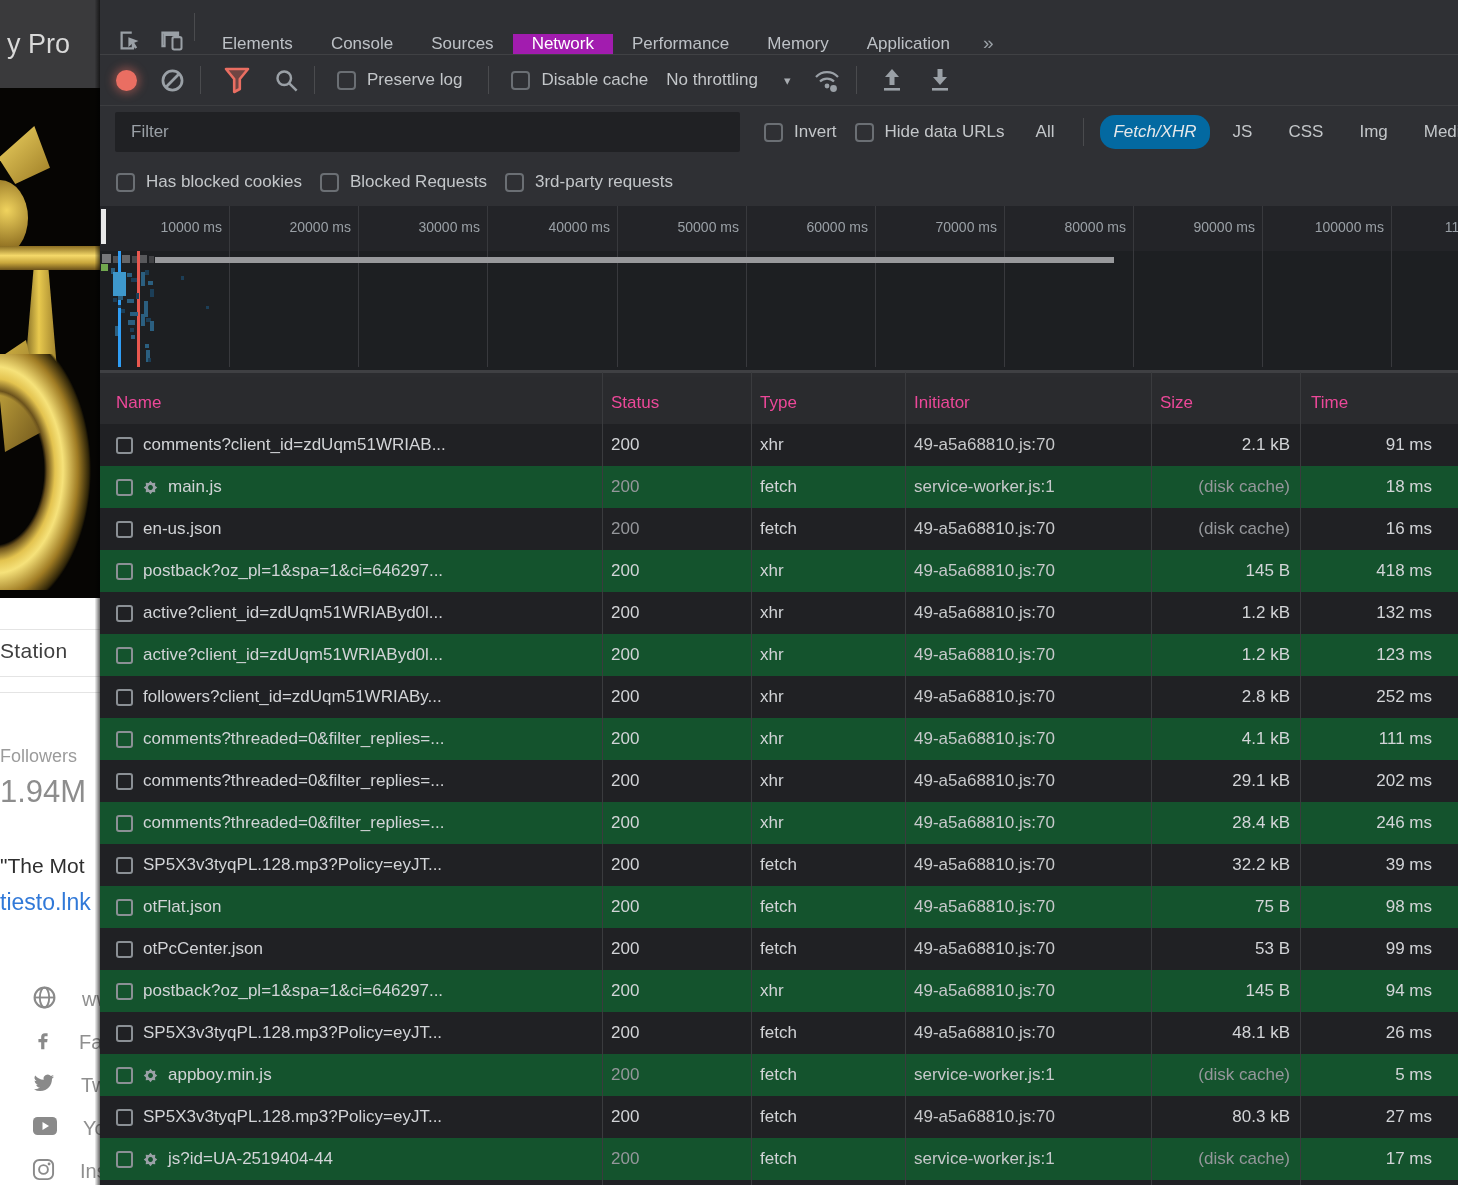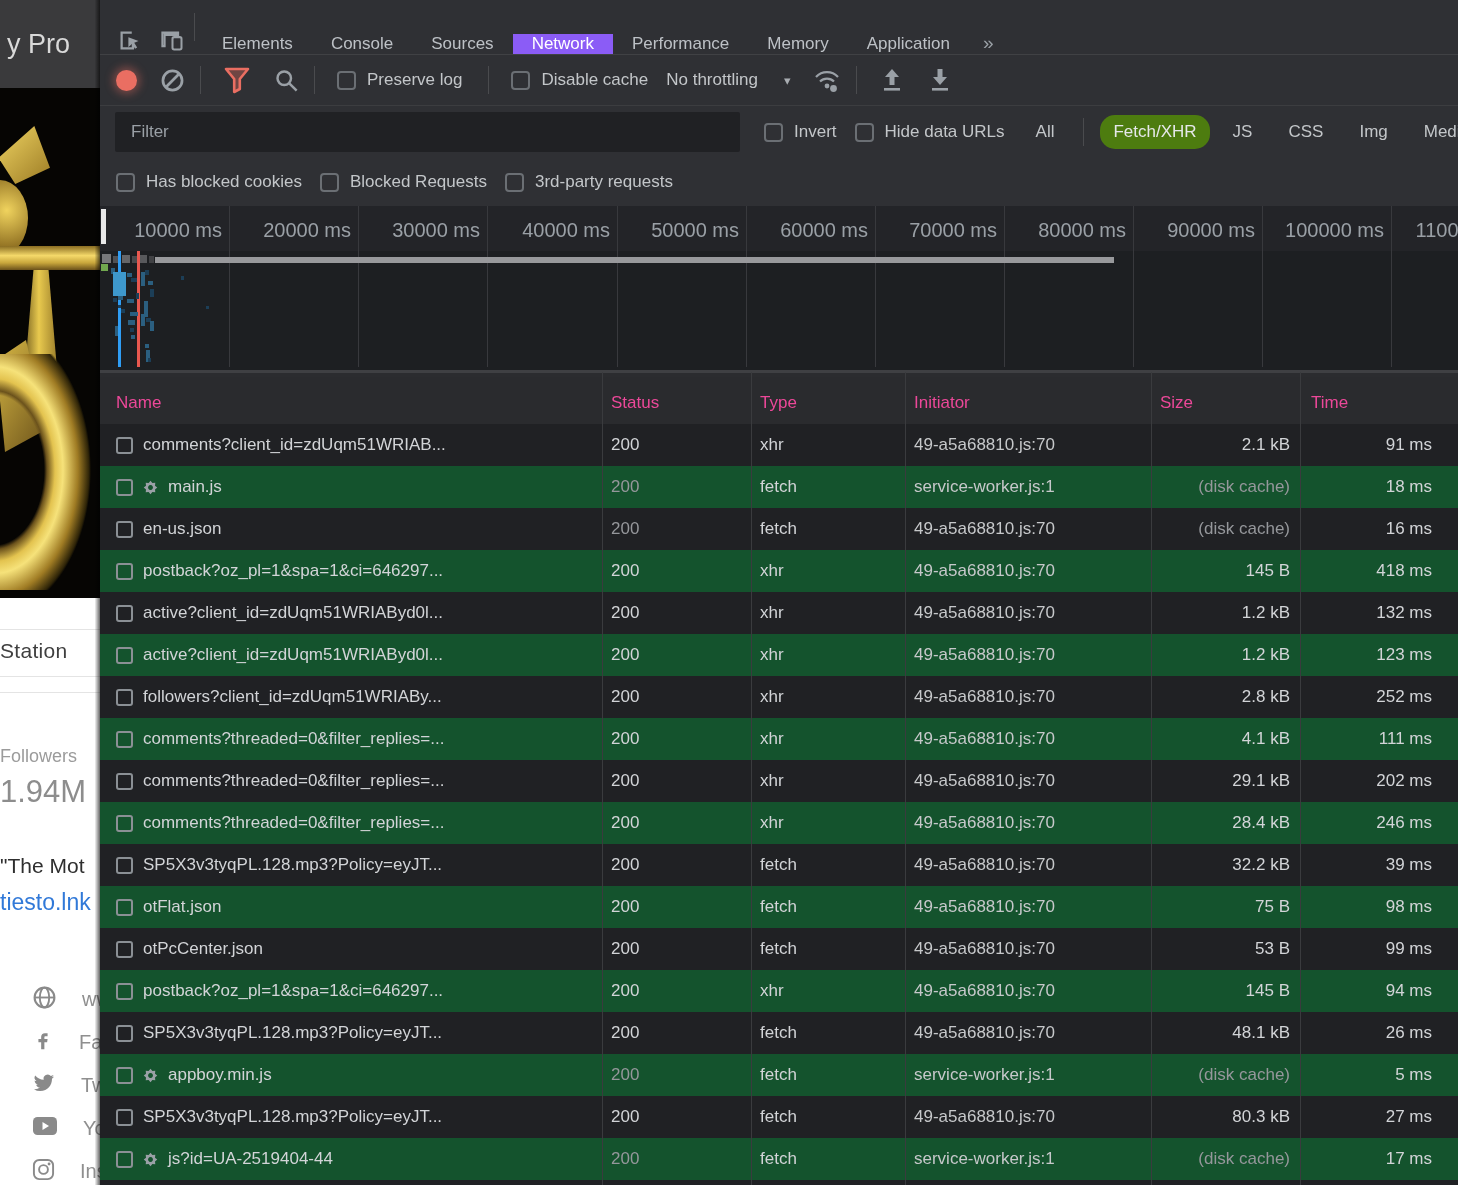--- a/index.html
+++ b/index.html
@@ -35,42 +35,42 @@
   .soc-item{display:flex;align-items:center;height:43px;gap:25px;padding-left:2px;color:#8f8f8f;font-size:20px;white-space:nowrap;margin-left:30px;}
   .soc-item svg{flex:0 0 auto;}
   .sb-shadow{position:absolute;right:0;top:0;width:5px;height:100%;background:linear-gradient(90deg,rgba(0,0,0,.05),rgba(0,0,0,.6));}
 
   
   .devtools{position:absolute;left:100px;top:0;width:1358px;height:1185px;background:#202124;overflow:hidden;}
   .tabbar{height:54px;background:#2f3034;border-bottom:1px solid #404144;display:flex;align-items:flex-end;}
   .tb-icons{display:flex;align-items:center;padding-left:16px;gap:16px;}
   .vdiv{width:1px;height:28px;background:#4a4b4e;align-self:center;margin:0 8px;}
   .tab{display:flex;align-items:center;padding:0 19px;color:#bdc1c6;font-size:17px;cursor:default;}
-  .tab.sel{background:#8b5cf6;color:#fff;}
+  .tab.sel{background:#a21caf;color:#fff;}
   .more-tabs{display:flex;align-items:center;color:#9aa0a6;font-size:19px;padding:0 14px;}
 
   .toolbar{height:50px;background:#2f3034;border-bottom:1px solid #3c3d40;display:flex;align-items:center;padding:0 16px;}
   .rec{width:21px;height:21px;border-radius:50%;background:#ea6e62;box-shadow:0 0 9px 3px rgba(234,110,98,.4);margin-right:22px;}
   .tool-gap{margin-right:22px;}
   .cb{width:19px;height:19px;border:2px solid #6b6f74;border-radius:4px;box-sizing:border-box;flex:0 0 auto;}
   .cblabel{color:#c3c6c9;font-size:17px;margin:0 18px 0 11px;white-space:nowrap;}
   .throt{color:#c3c6c9;font-size:17px;margin-right:26px;}
   .caret{color:#a9adb2;font-size:13px;margin-right:22px;}
 
   .filterrow{height:52px;background:#2f3034;display:flex;align-items:center;padding:0 15px;overflow:hidden;}
   .finput{width:625px;height:40px;background:#202124;border-radius:2px;color:#9aa0a6;font-size:17px;
           display:flex;align-items:center;padding:0 16px;box-sizing:border-box;margin-right:24px;flex:0 0 auto;}
   .pill{color:#c3c6c9;font-size:17px;padding:7px 13px;border-radius:15px;white-space:nowrap;flex:0 0 auto;}
-  .pill.sel{background:#4d7c0f;color:#e6e8ea;}
+  .pill.sel{background:#0369a1;color:#e6e8ea;font-style:italic;}
   .blockrow{height:48px;background:#2f3034;display:flex;align-items:center;padding:0 16px;}
 
   .timeline{position:relative;height:164px;background:#1d1f22;border-bottom:3px solid #3f4043;overflow:hidden;}
   .ruler{position:absolute;left:0;top:0;right:0;height:45px;background:#232428;}
   .gl{position:absolute;top:0;width:1px;height:161px;background:#38393d;}
-  .tick{position:absolute;top:13px;font-size:20px;color:#9aa0a6;transform:translateX(-100%);white-space:nowrap;}
+  .tick{position:absolute;top:13px;font-size:14px;color:#9aa0a6;transform:translateX(-100%);white-space:nowrap;}
   .mark{position:absolute;}
   .handle{position:absolute;left:1px;top:3px;width:5px;height:35px;background:#e8e8e8;}
 
   .spacer{height:4px;background:#2b2c2f;}
   .thead{position:relative;height:51px;background:#2a2b2e;border-bottom:1px solid #47484b;font-size:17px;color:#ec4899;}
   .thead span{position:absolute;top:0;line-height:51px;}
   .rows{position:absolute;top:424px;left:0;right:0;bottom:0;}
   .row{position:relative;height:42px;font-size:17px;color:#d2d4d7;}
   .row.odd{background:#202124;}
   .row.even{background:#14532d;}

